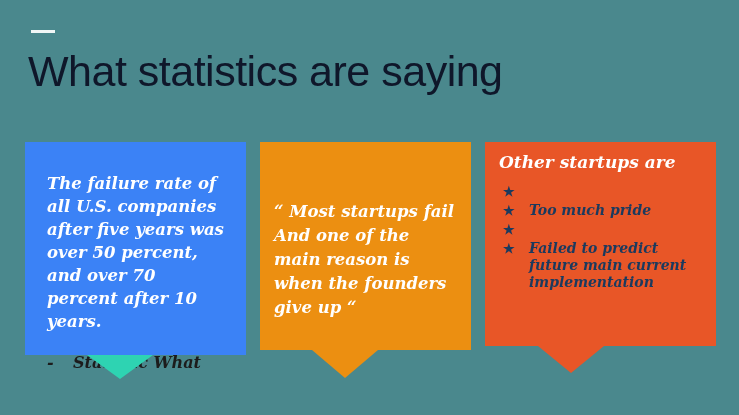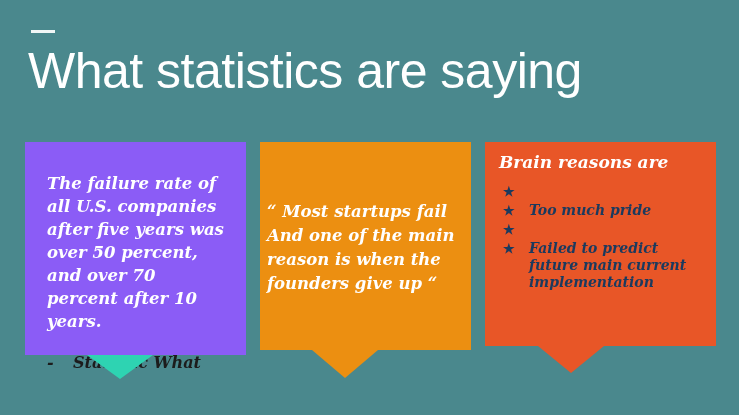--- a/index.html
+++ b/index.html
@@ -28,23 +28,23 @@
     width: 24px;
     height: 3px;
     background: #ffffff;
     opacity: 0.92;
   }
   #slide-title {
     position: absolute;
     left: 28px;
     top: 40px;
     width: 690px;
-    color: #ffffff;
+    color: #0f172a;
     font-family: "Liberation Sans", sans-serif;
-    font-size: 50px;
+    font-size: 43px;
     font-weight: 400;
     letter-spacing: -0.5px;
     line-height: 62px;
     white-space: nowrap;
   }
 
   
   .card {
     position: absolute;
     box-sizing: border-box;
@@ -85,21 +85,21 @@
   
   #card-quote {
     left: 260px;
     top: 142px;
     width: 211px;
     height: 236px;
   }
   #card-quote .card-body {
     height: 208px;
     background: #ec8f11;
-    padding: 58px 14px 0 7px;
+    padding: 58px 14px 0 14px;
   }
   #card-quote .card-tail {
     left: 52px;
     top: 208px;
     border-top: 28px solid #ec8f11;
   }
 
   
   #card-reasons {
     left: 485px;
@@ -196,40 +196,40 @@
 </head>
 <body>
 
 <div id="slide" style="background: rgb(74, 136, 141);">
 
   <div id="accent-dash"></div>
 
   <div id="slide-title">What statistics are saying</div>
 
   <div class="card" id="card-stat">
-    <div class="card-body" style="background: #8b5cf6;">
+    <div class="card-body" style="background: #3b82f6;">
       <p class="stat-text">The failure rate of all U.S. companies after five years was over 50 percent, and over 70 percent after 10 years.</p>
       <div class="stat-source">
         <span class="dash">-</span>
         <span>Statistic What</span>
       </div>
     </div>
     <div class="card-tail" style="border-top-color: rgb(46, 211, 178);"></div>
   </div>
 
   <div class="card" id="card-quote">
     <div class="card-body" style="background: rgb(236, 143, 17);">
       <p class="quote-text">“ Most startups fail And one of the main reason is when the founders give up “</p>
     </div>
     <div class="card-tail" style="border-top-color: rgb(236, 143, 17);"></div>
   </div>
 
   <div class="card" id="card-reasons">
     <div class="card-body" style="background: rgb(232, 86, 39);">
-      <p class="reasons-heading">Brain reasons are</p>
+      <p class="reasons-heading">Other startups are</p>
       <ul class="reasons-list" id="reasons-list">
           <li>
             <span class="star">★</span>
           </li>
           <li>
             <span class="star">★</span>
             <span class="li-text">Too much pride</span>
           </li>
           <li>
             <span class="star">★</span>

